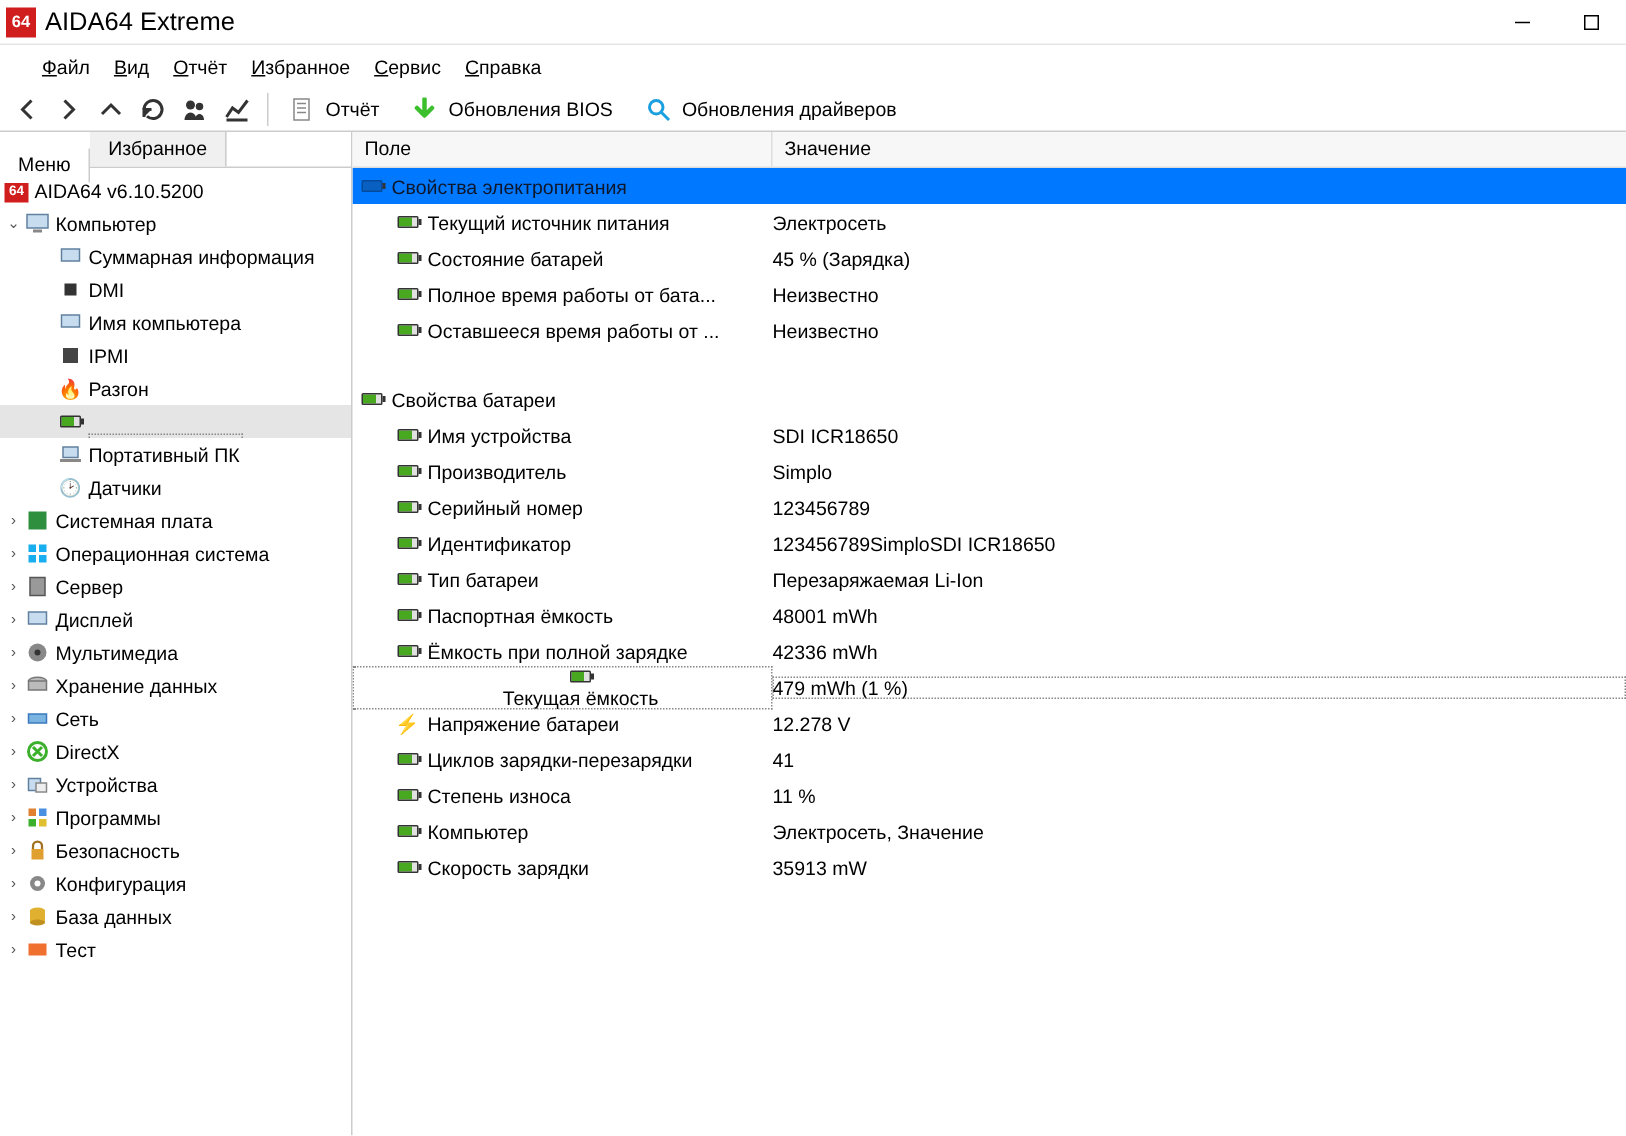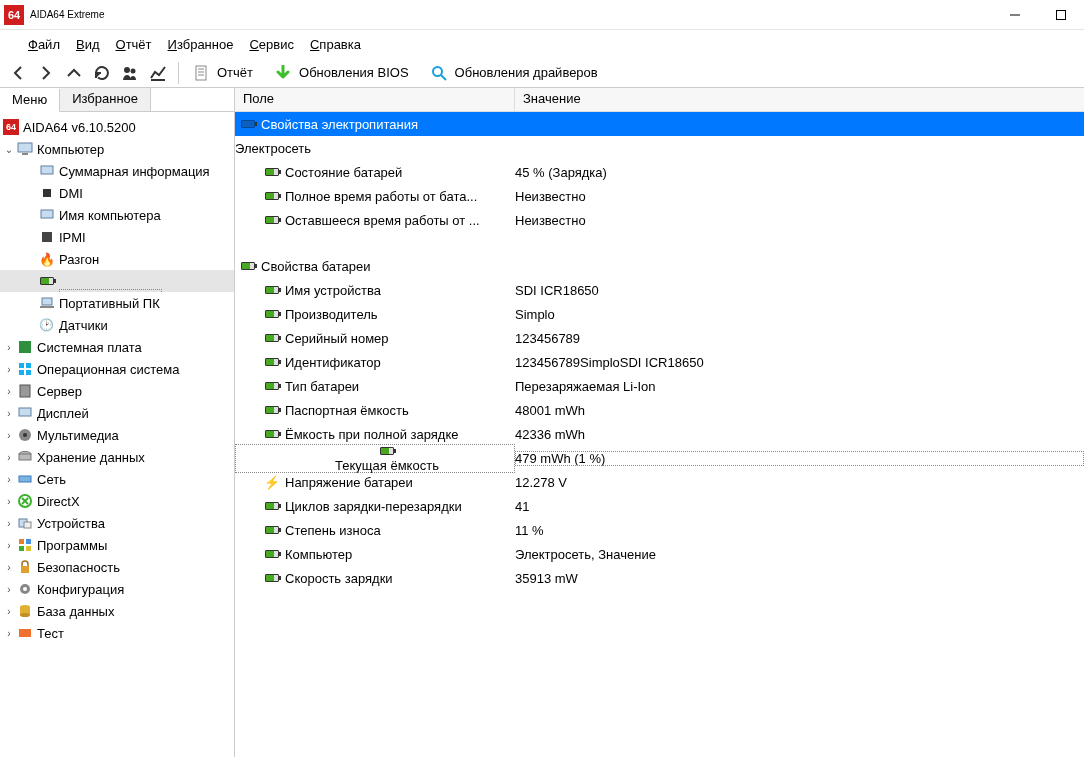--- a/index.html
+++ b/index.html
@@ -1,21 +1,21 @@
 <!DOCTYPE html>
 <html><head>
 <meta charset="utf-8">
 <style>
   * { box-sizing: border-box; margin: 0; padding: 0; }
   body { font-family: "Segoe UI", Tahoma, sans-serif; font-size: 13px; color: #000; background: #fff; width: 1084px; height: 757px; overflow: hidden; }
   
   
   .titlebar { height: 30px; display: flex; align-items: center; padding: 0 0 0 4px; background: #fff; border-bottom: 1px solid #e5e5e5; }
   .titlebar-icon { width: 20px; height: 20px; background: #d01d1d; color: #fff; font-size: 11px; font-weight: bold; display: inline-flex; align-items: center; justify-content: center; margin-right: 6px; }
-  .titlebar-text { flex: 1; font-size: 10px; }
+  .titlebar-text { flex: 1; font-size: 17px; }
   .titlebar-btns { display: flex; }
   .titlebar-btn { width: 46px; height: 30px; display: inline-flex; align-items: center; justify-content: center; font-size: 14px; }
   .titlebar-btn svg { width: 12px; height: 12px; }
   
   
   .menubar { height: 28px; display: flex; align-items: center; padding: 0 20px; }
   .menu-item { padding: 4px 8px; font-size: 13px; cursor: default; }
   .menu-item:first-letter { text-decoration: underline; }
   
   
@@ -26,39 +26,39 @@
   .tool-action { display: inline-flex; align-items: center; height: 26px; padding: 0 6px; margin-right: 8px; }
   .tool-action .ico { width: 20px; height: 20px; margin-right: 6px; display: inline-flex; align-items: center; justify-content: center; }
   
   
   .body-split { display: flex; height: calc(757px - 30px - 28px - 30px); }
   
   
   .sidebar { width: 235px; border-right: 1px solid #ccc; overflow: hidden; }
   .sidebar-tabs { height: 24px; display: flex; border-bottom: 1px solid #ccc; }
   .sidebar-tab { padding: 3px 12px; border-right: 1px solid #ccc; background: #f0f0f0; font-size: 13px; }
-  .sidebar-tab.active { background: #fff; border-bottom: 1px solid #fff; position: relative; top: 1px; }
+  .sidebar-tab.active { background: #fff; border-bottom: 1px solid #fff; position: relative; top: 11px; }
   .tree { padding: 4px 0; }
   .tree-row { display: flex; align-items: center; height: 22px; padding-left: 2px; white-space: nowrap; overflow: hidden; }
   .tree-row.selected { background: #e5e5e5; }
   .tree-row.selected .tree-label { border: 1px dotted #888; padding: 0 1px; margin-top: 33px; }
   .tree-indent { display: inline-block; width: 18px; }
   .tree-toggle { width: 14px; text-align: center; color: #555; font-size: 10px; display: inline-block; }
   .tree-icon { width: 18px; height: 18px; margin-right: 3px; display: inline-flex; align-items: center; justify-content: center; flex-shrink: 0; }
   .tree-label { font-size: 13px; }
   
   
   .content { flex: 1; display: flex; flex-direction: column; }
   .content-header { height: 24px; display: flex; background: #f7f7f7; border-bottom: 1px solid #ddd; }
   .content-header .col { padding: 3px 8px; font-size: 13px; }
   .col-field { width: 280px; border-right: 1px solid #ddd; }
   .content-body { flex: 1; overflow-y: auto; }
   .data-row { display: flex; align-items: center; height: 24px; }
   .data-row.group { font-weight: normal; }
-  .data-row.highlighted { background: #0078ff; color: #ffffff; }
+  .data-row.highlighted { background: #0078ff; color: #0f172a; }
   .data-row.dotted .data-value, .data-row.dotted .data-field { outline: 1px dotted #888; outline-offset: -1px; flex-direction: column; }
   .data-field { width: 280px; padding-left: 0; display: flex; align-items: center; white-space: nowrap; overflow: hidden; }
   .data-field.indented { padding-left: 24px; }
   .data-value { flex: 1; padding-left: 0; }
   .data-icon { width: 18px; height: 14px; margin: 0 4px 0 4px; display: inline-flex; align-items: center; justify-content: center; flex-shrink: 0; }
   .gap-row { height: 22px; }
   
   
   .ic-battery { background: linear-gradient(90deg, #48a820 70%, #e0e0e0 70%); border: 1px solid #333; border-radius: 1px; width: 14px; height: 8px; position: relative; }
   .ic-battery::after { content: ''; position: absolute; right: -3px; top: 1px; width: 2px; height: 4px; background: #333; }
@@ -415,20 +415,26 @@
         <div class="data-field">
             <span class="data-icon">
               <span class="ic-battery blue"></span>
             </span>
             <span>Свойства электропитания</span>
           </div>
         <div class="data-value"></div>
       </div>
       <div id="group1-rows">
           <div class="data-row">
+            <div class="data-field indented">
+              <span class="data-icon">
+                <span class="ic-battery"></span>
+              </span>
+              <span>Текущий источник питания</span>
+            </div>
             <div class="data-value">Электросеть</div>
           </div>
           <div class="data-row">
             <div class="data-field indented">
               <span class="data-icon">
                 <span class="ic-battery"></span>
               </span>
               <span>Состояние батарей</span>
             </div>
             <div class="data-value">45 % (Зарядка)</div>

